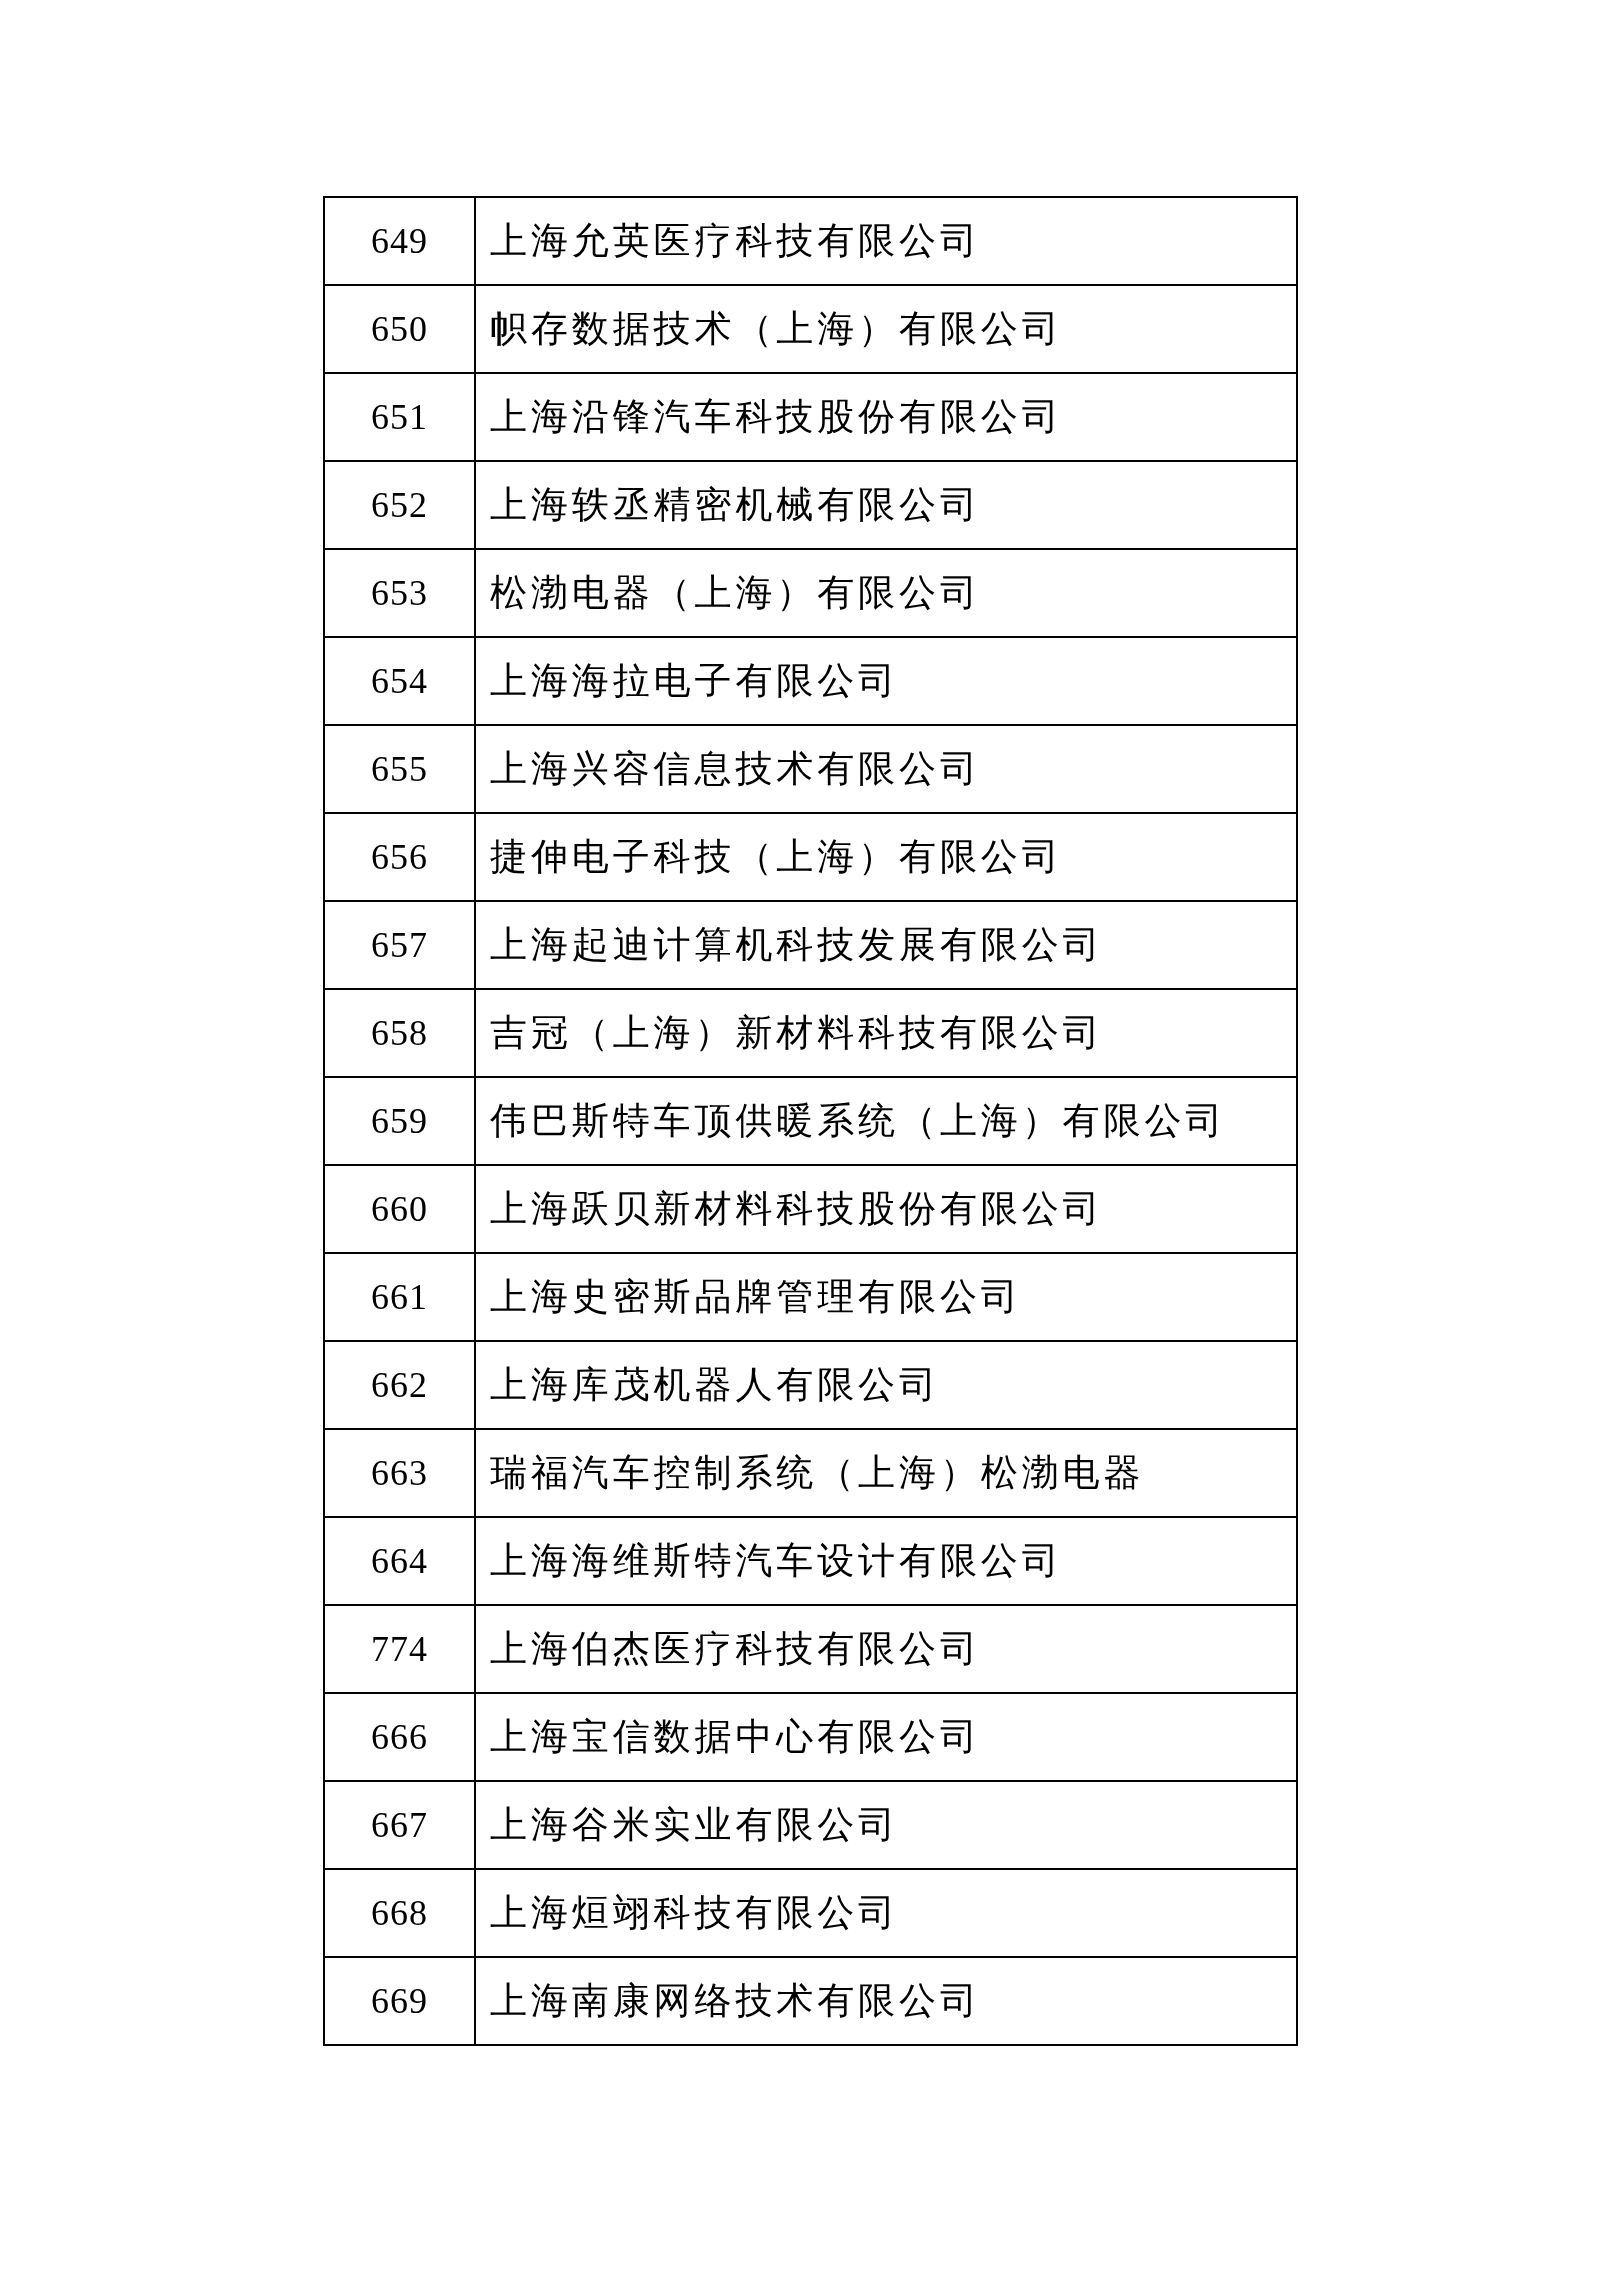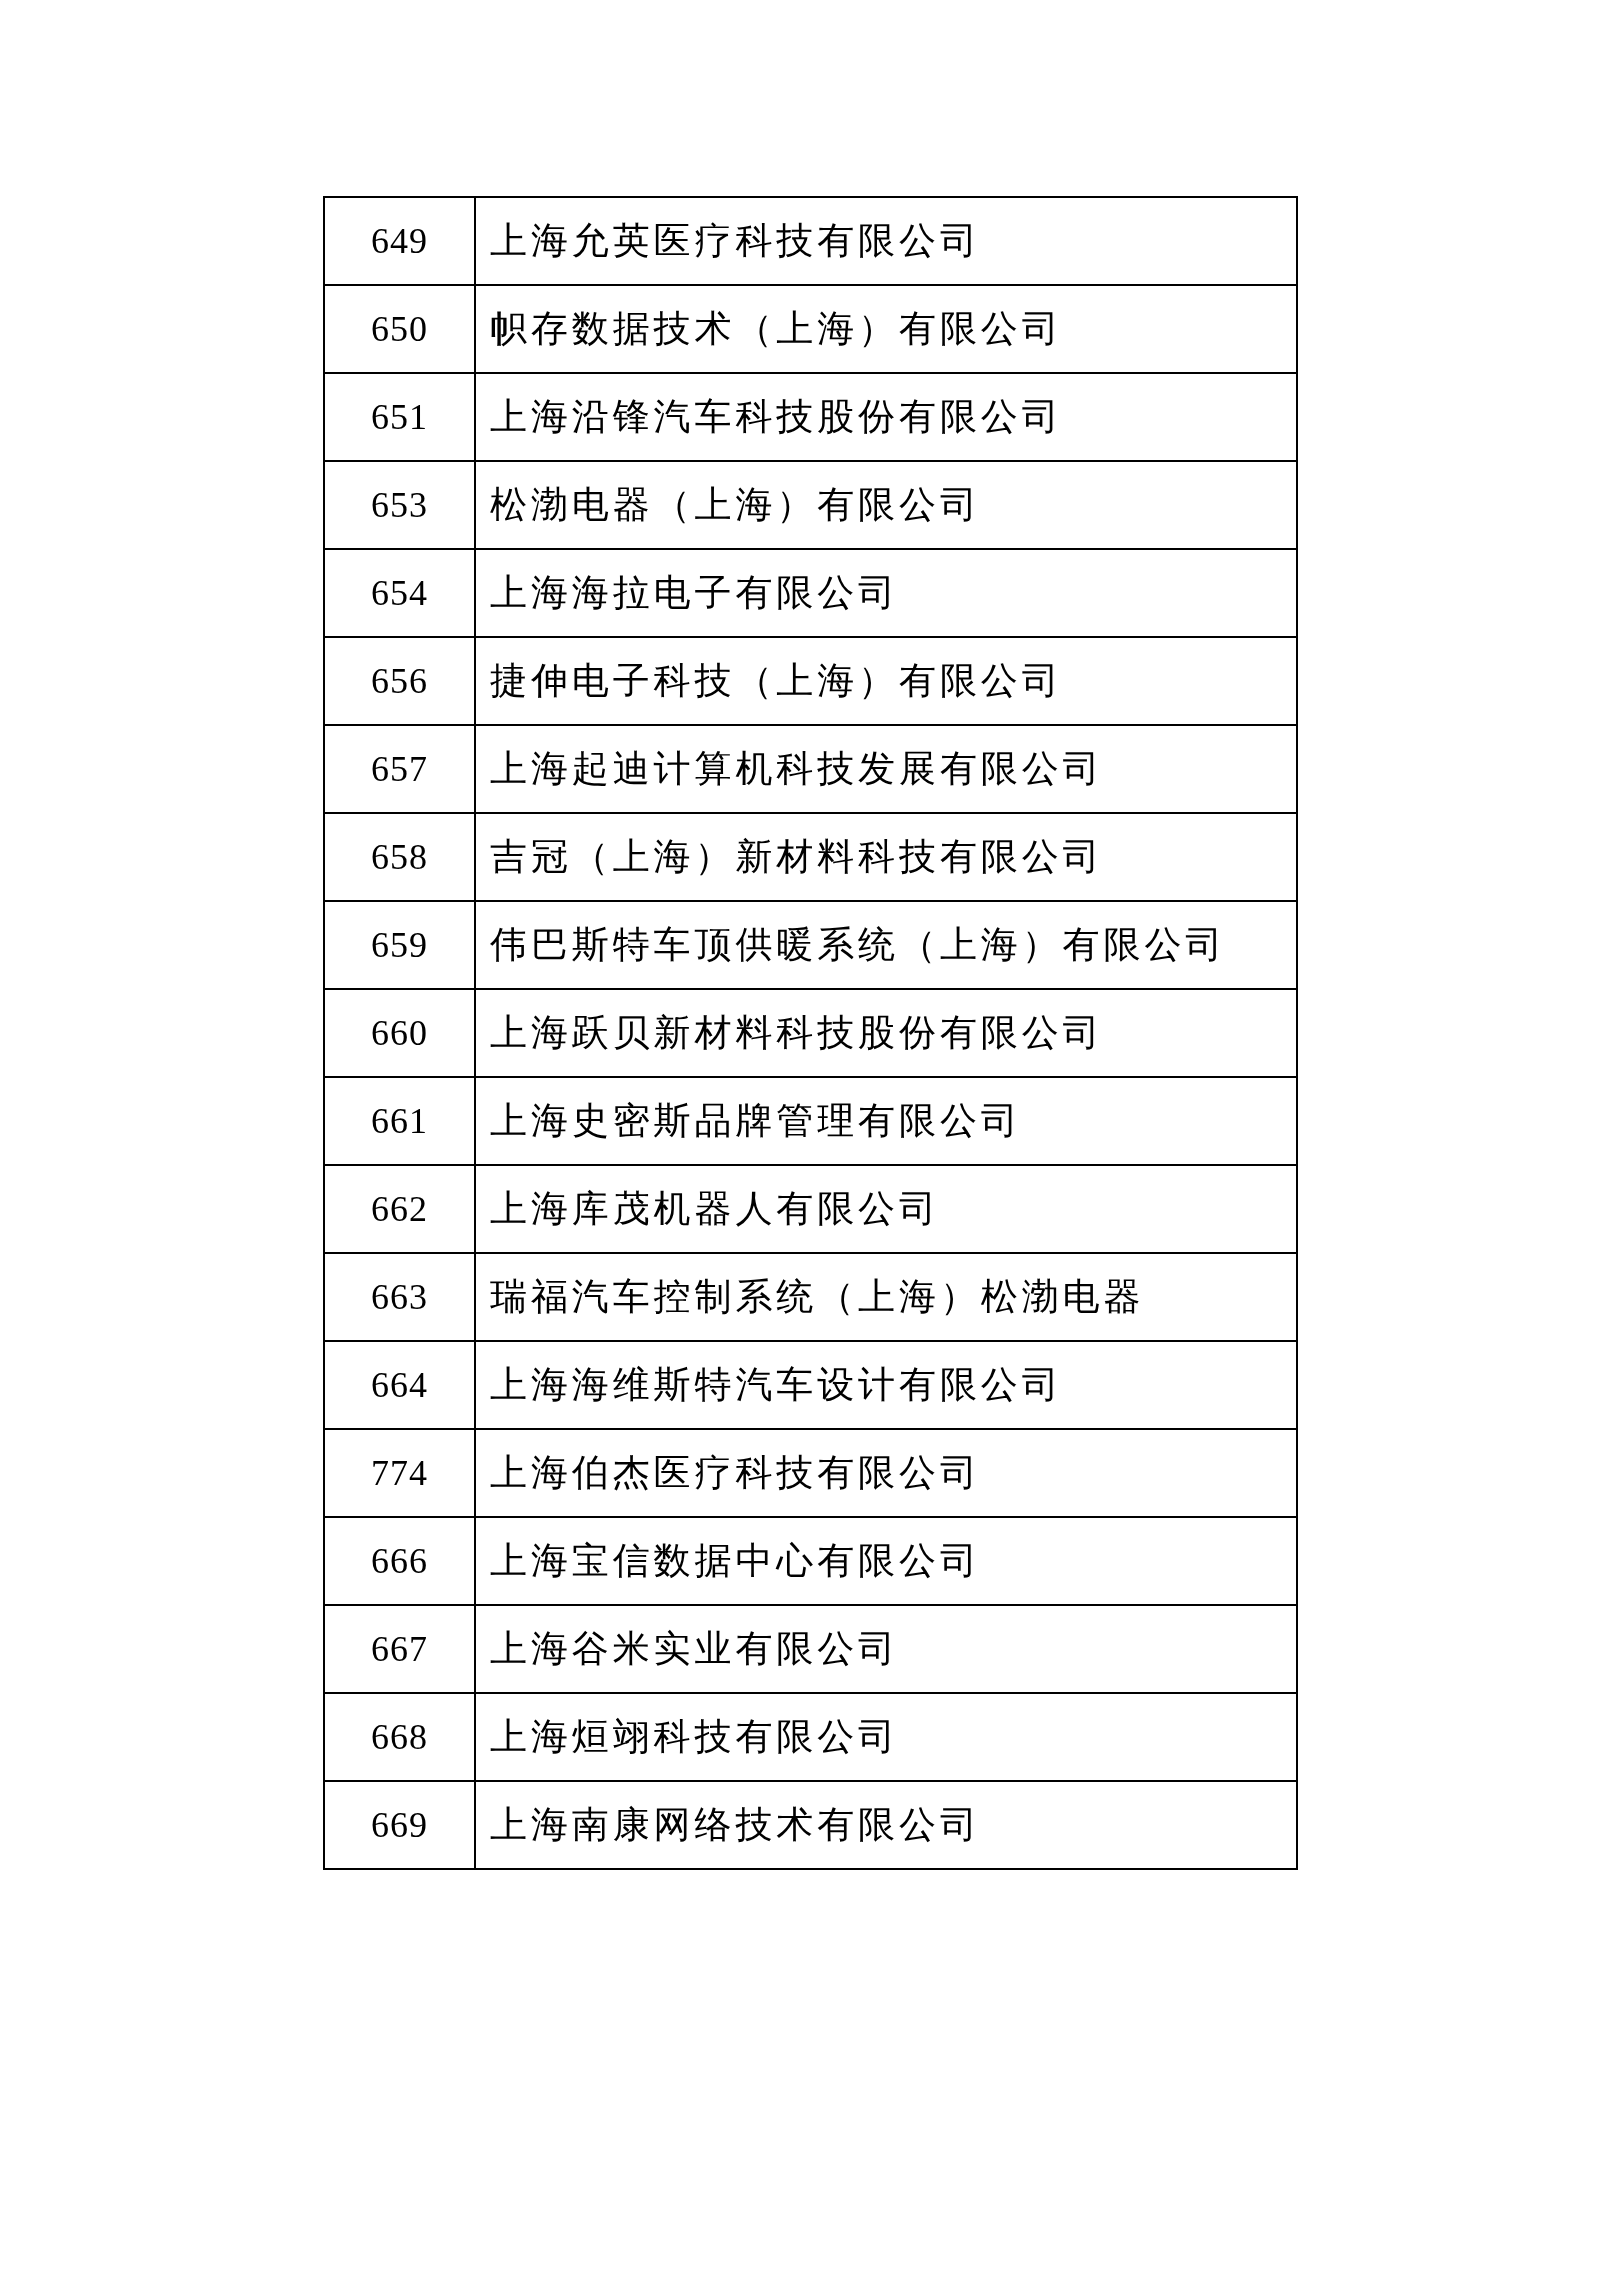--- a/index.html
+++ b/index.html
@@ -64,31 +64,39 @@
   <tr class="table-row">
     <td class="cell-no">650</td>
     <td class="cell-name">帜存数据技术（上海）有限公司</td>
   </tr>
 
   <tr class="table-row">
     <td class="cell-no">651</td>
     <td class="cell-name">上海沿锋汽车科技股份有限公司</td>
   </tr>
 
+  <tr class="table-row">
+    <td class="cell-no">652</td>
+    <td class="cell-name">上海轶丞精密机械有限公司</td>
+  </tr>
 
   <tr class="table-row">
     <td class="cell-no">653</td>
     <td class="cell-name">松渤电器（上海）有限公司</td>
   </tr>
 
   <tr class="table-row">
     <td class="cell-no">654</td>
     <td class="cell-name">上海海拉电子有限公司</td>
   </tr>
 
+  <tr class="table-row">
+    <td class="cell-no">655</td>
+    <td class="cell-name">上海兴容信息技术有限公司</td>
+  </tr>
 
   <tr class="table-row">
     <td class="cell-no">656</td>
     <td class="cell-name">捷伸电子科技（上海）有限公司</td>
   </tr>
 
   <tr class="table-row">
     <td class="cell-no">657</td>
     <td class="cell-name">上海起迪计算机科技发展有限公司</td>
   </tr>

